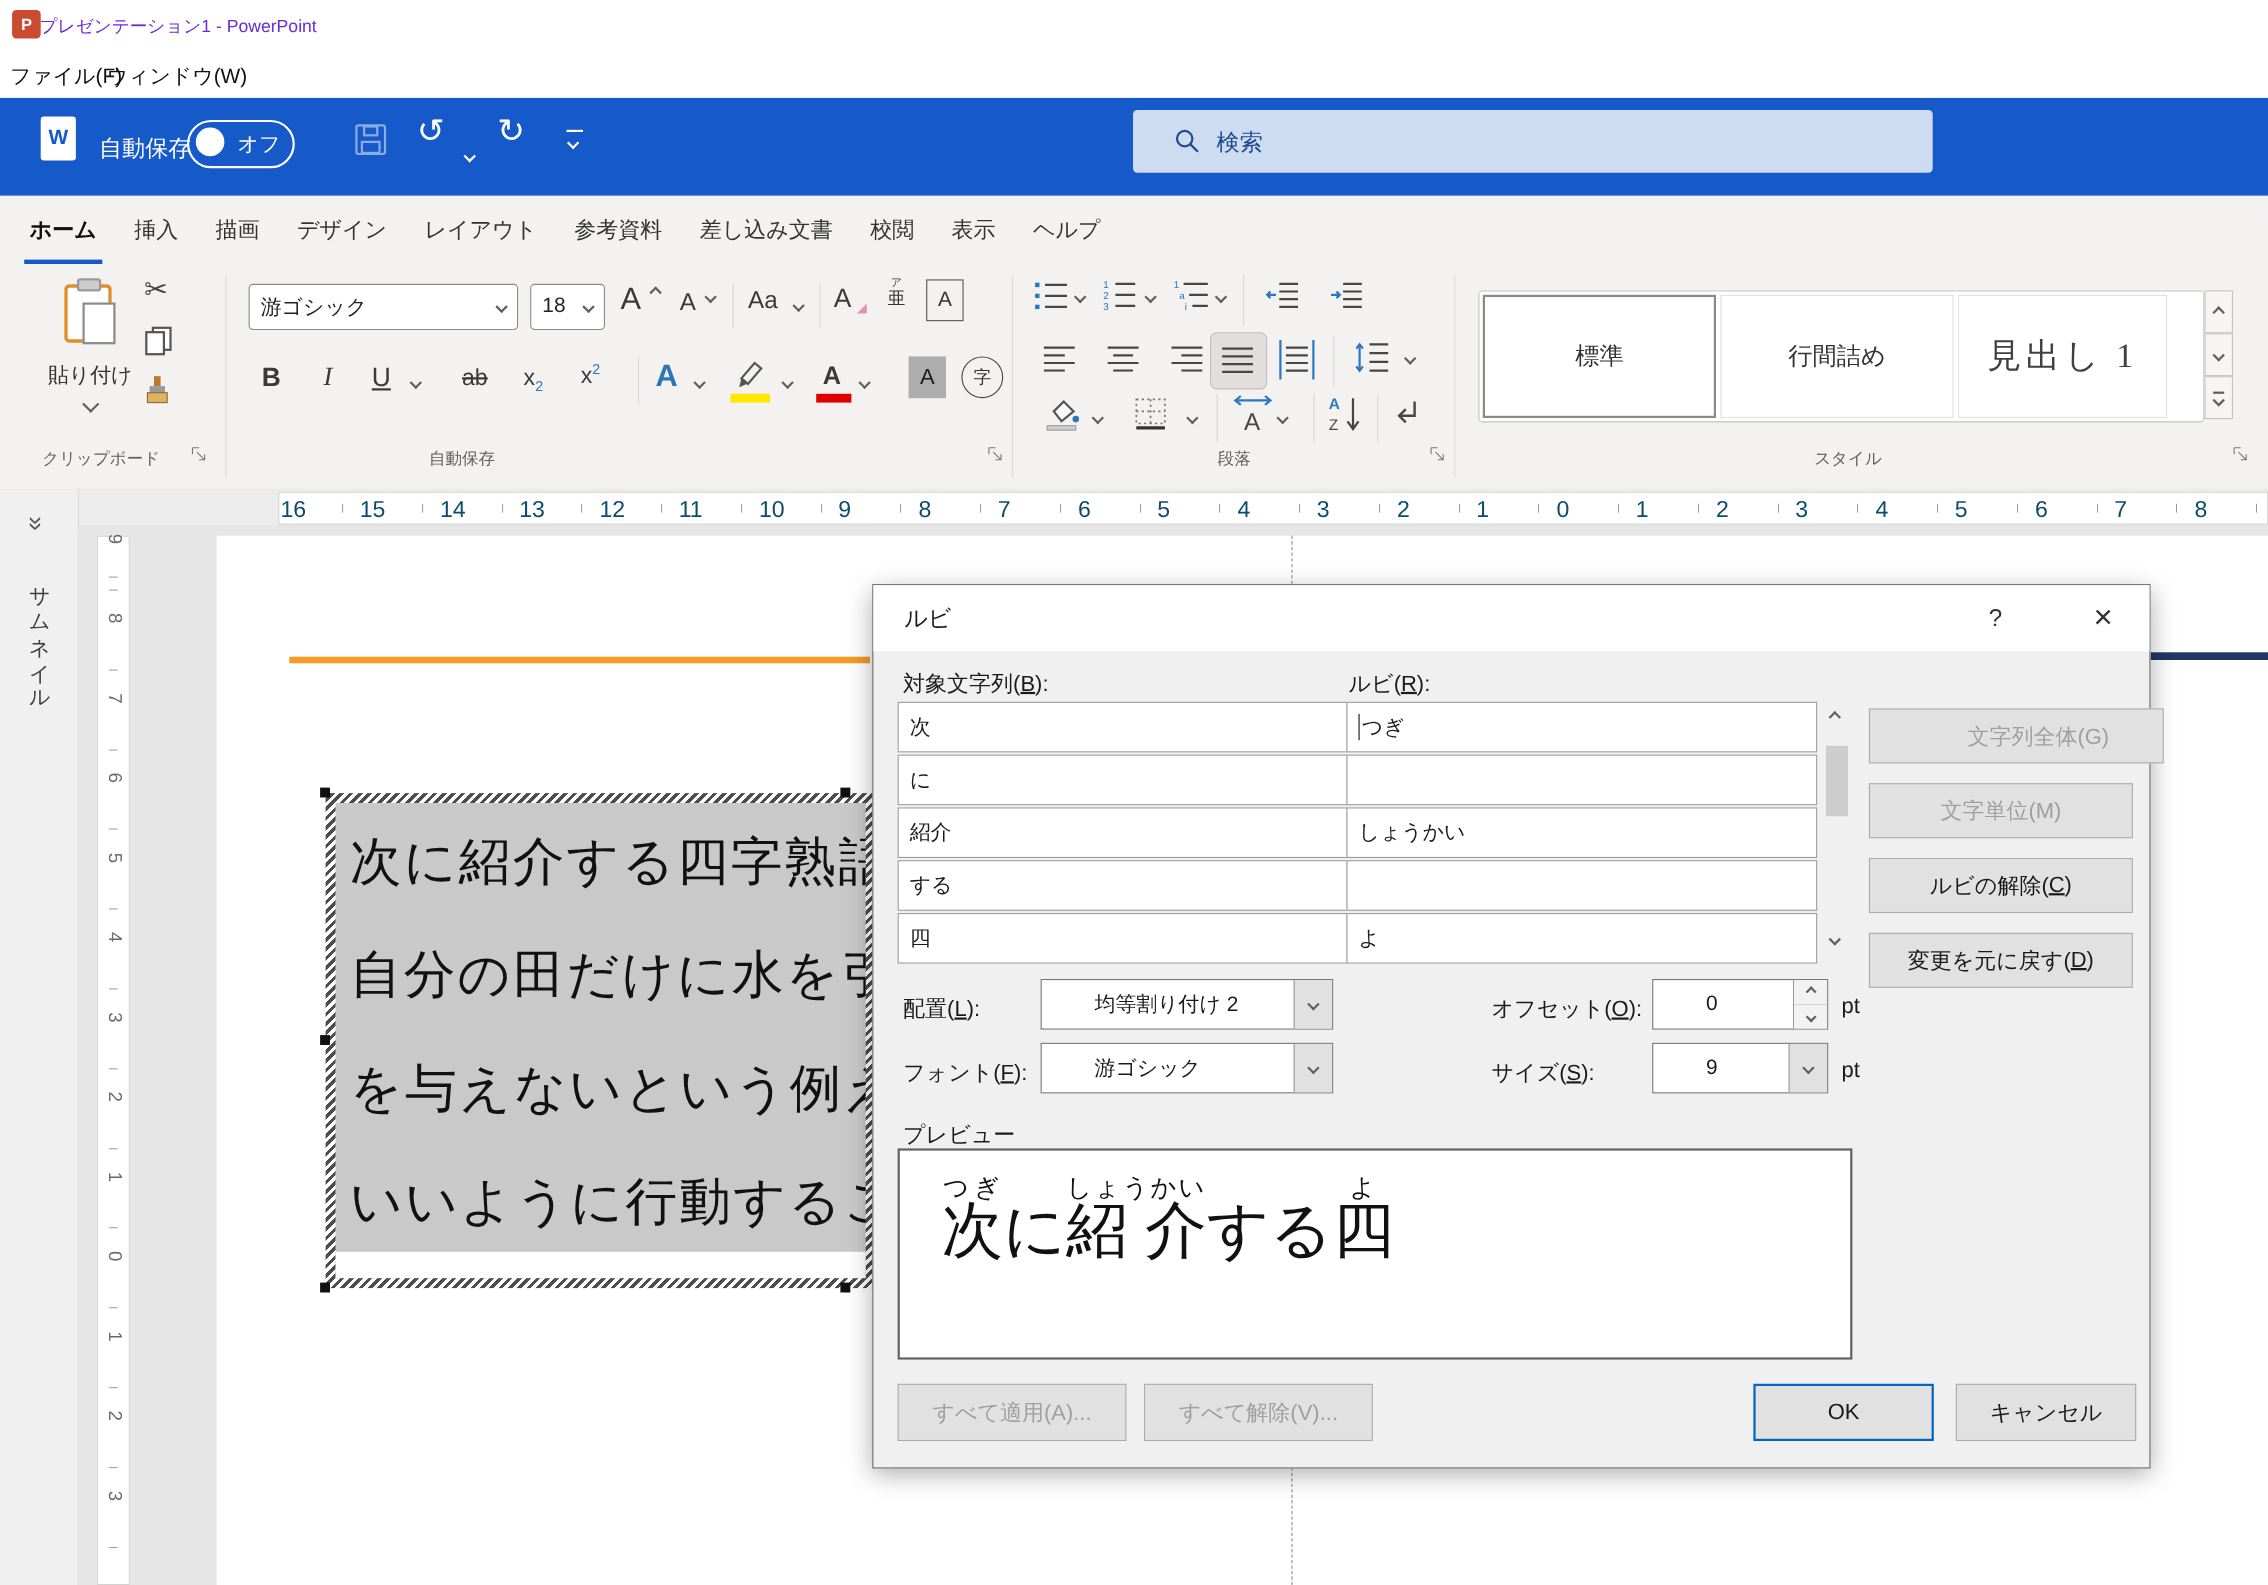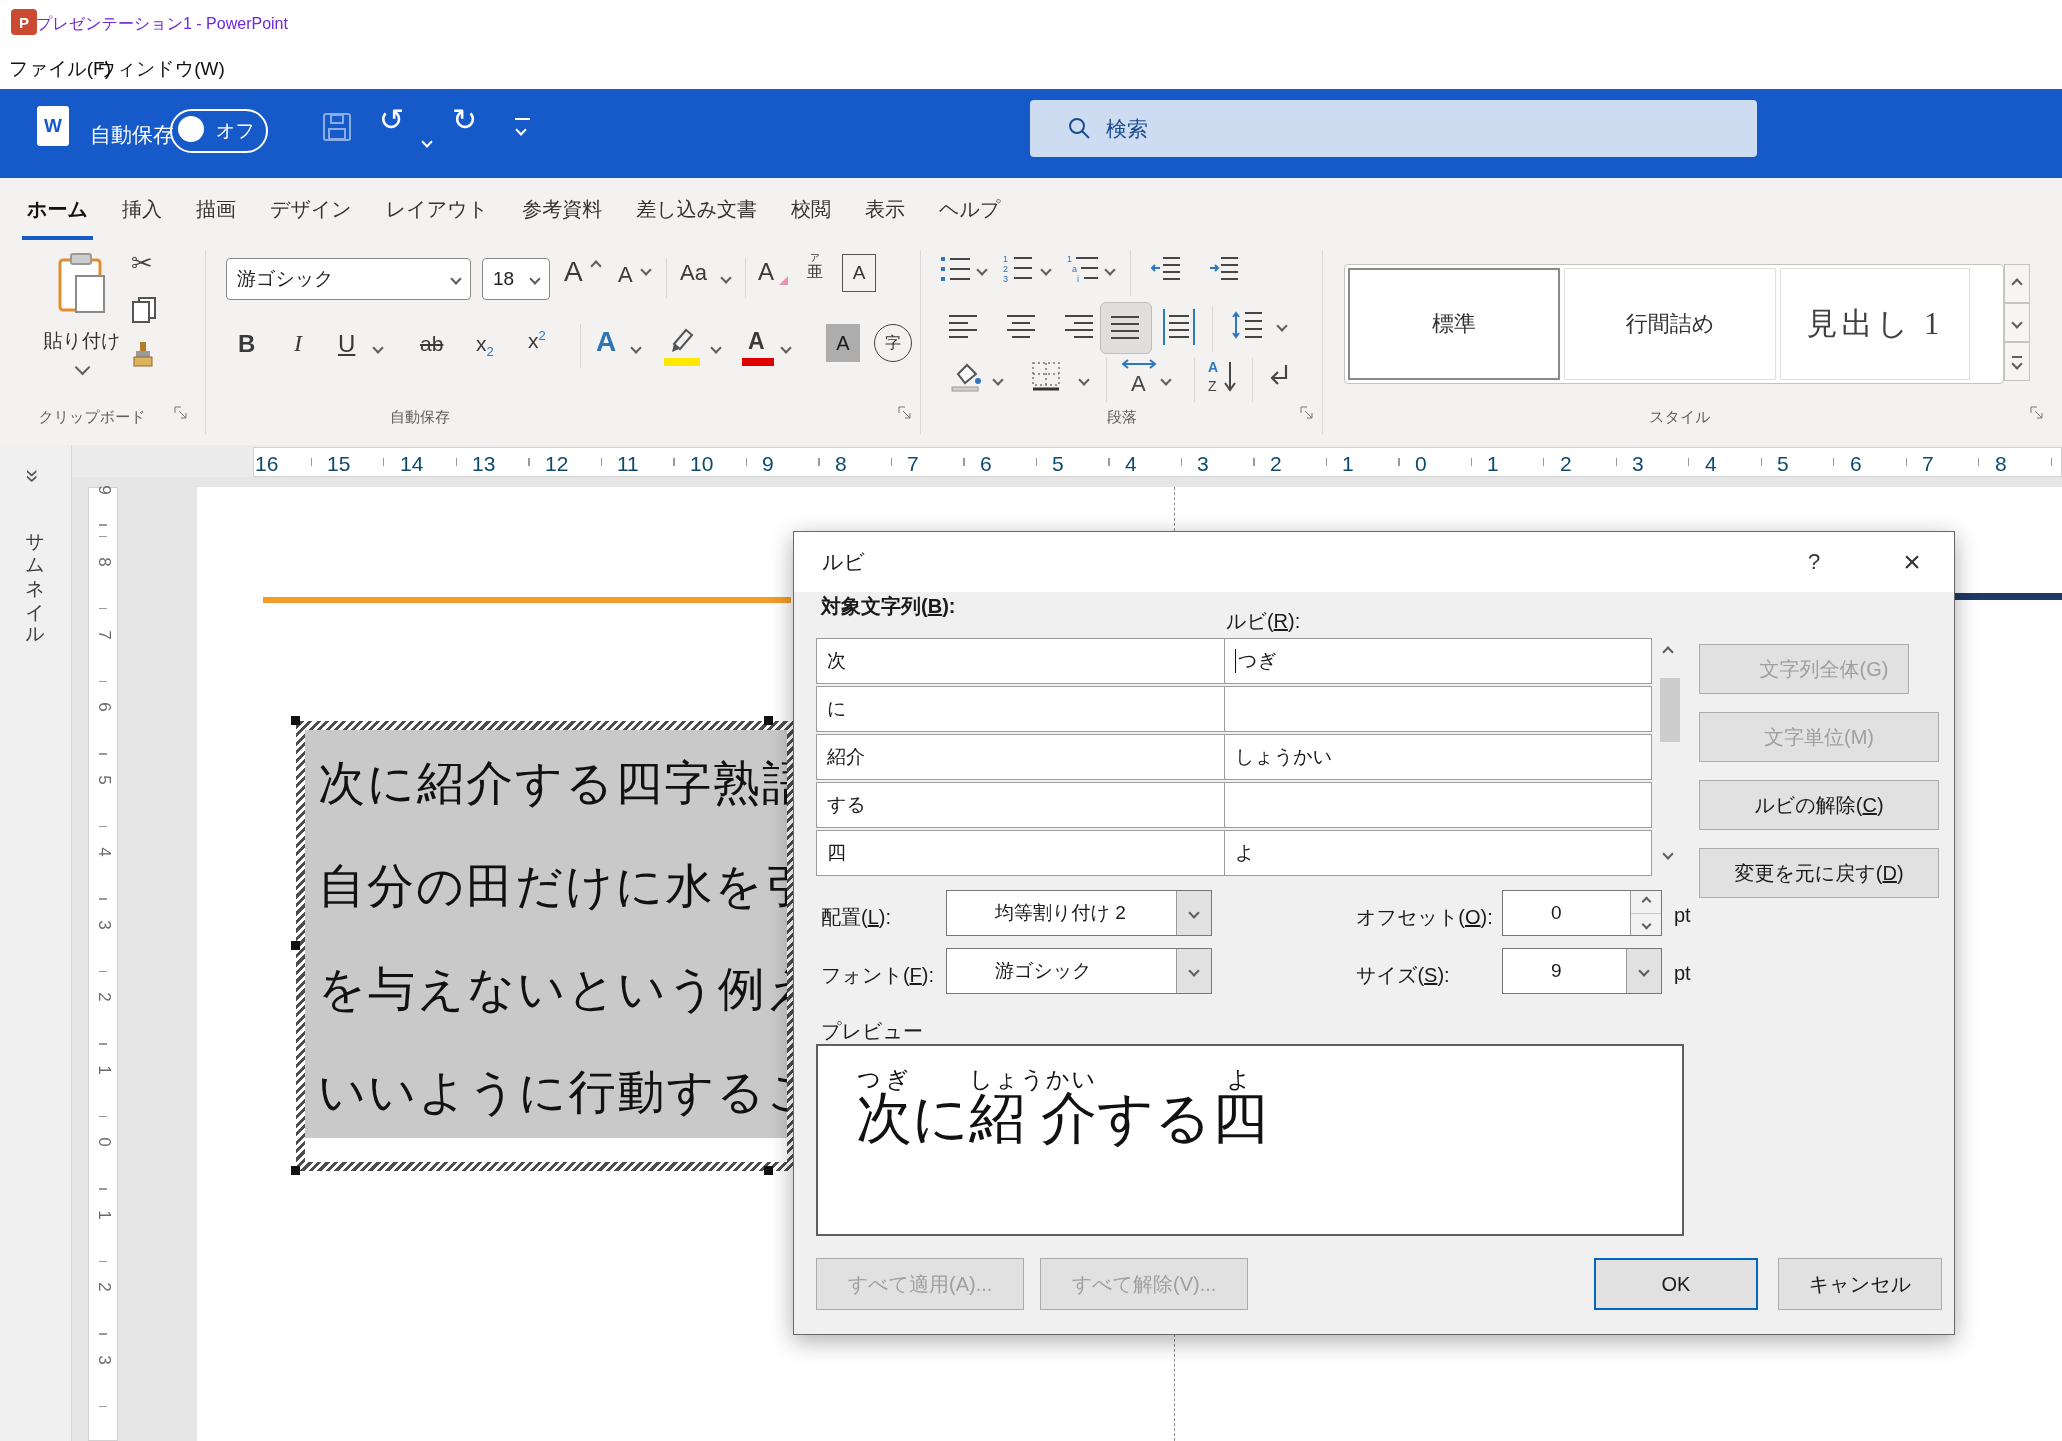--- a/index.html
+++ b/index.html
@@ -439,21 +439,21 @@
   <div class="handle" style="left:291px;top:1166px;"></div>
   <div class="handle" style="left:764px;top:716px;"></div>
   <div class="handle" style="left:764px;top:1166px;"></div>
 
   <div class="a dialog">
     <div class="a dlg-title"></div>
     <div class="dlbl" style="left:28px;top:16px;font-size:21px;">ルビ</div>
     <div class="a ctr" style="left:996px;top:8px;width:48px;height:44px;font-size:22px;color:#333;">?</div>
     <div class="a ctr" style="left:1092px;top:6px;width:52px;height:48px;font-size:30px;color:#333;">×</div>
 
-    <div class="dlbl" style="left:27px;top:61px;font-weight:bold;">対象文字列(<u>B</u>):</div>
+    <div class="dlbl" style="left:27px;top:76px;">対象文字列(<u>B</u>):</div>
     <div class="dlbl" style="left:432px;top:76px;">ルビ(<u>R</u>):</div>
 
     <div class="cell" style="left:22px;top:106px;width:409px;height:46px;">
         <span>次</span>
       </div>
     <div class="cell" style="left:430px;top:106px;width:428px;height:46px;">
         <span style="width:1px;height:24px;background:#111;margin-right:2px;"></span>
         <span>つぎ</span>
       </div>
     <div class="cell" style="left:22px;top:154px;width:409px;height:46px;">
@@ -478,21 +478,21 @@
         <span>四</span>
       </div>
     <div class="cell" style="left:430px;top:298px;width:428px;height:46px;">
         <span>よ</span>
       </div>
 
     <span class="a chev sm up" style="left:870px;top:116px;"></span>
     <div class="a" style="left:866px;top:146px;width:20px;height:64px;background:#cdcdcd;"></div>
     <span class="a chev sm" style="left:870px;top:318px;"></span>
 
-    <div class="wbtn dis" style="left:905px;top:112px;width:210px;height:50px;padding-left:40px;">文字列全体(G)</div>
+    <div class="wbtn dis" style="left:905px;top:112px;width:268px;height:50px;padding-left:40px;">文字列全体(G)</div>
     <div class="wbtn dis" style="left:905px;top:180px;width:240px;height:50px;">文字単位(M)</div>
     <div class="wbtn" style="left:905px;top:248px;width:240px;height:50px;">ルビの解除(<u>C</u>)</div>
     <div class="wbtn" style="left:905px;top:316px;width:240px;height:50px;">変更を元に戻す(<u>D</u>)</div>
 
     <div class="dlbl" style="left:27px;top:372px;">配置(<u>L</u>):</div>
     <div class="dcombo" style="left:152px;top:358px;width:266px;height:46px;">
       <span class="txt">均等割り付け 2</span>
       <span class="darr">
           <span class="chev sm"></span>
         </span>

